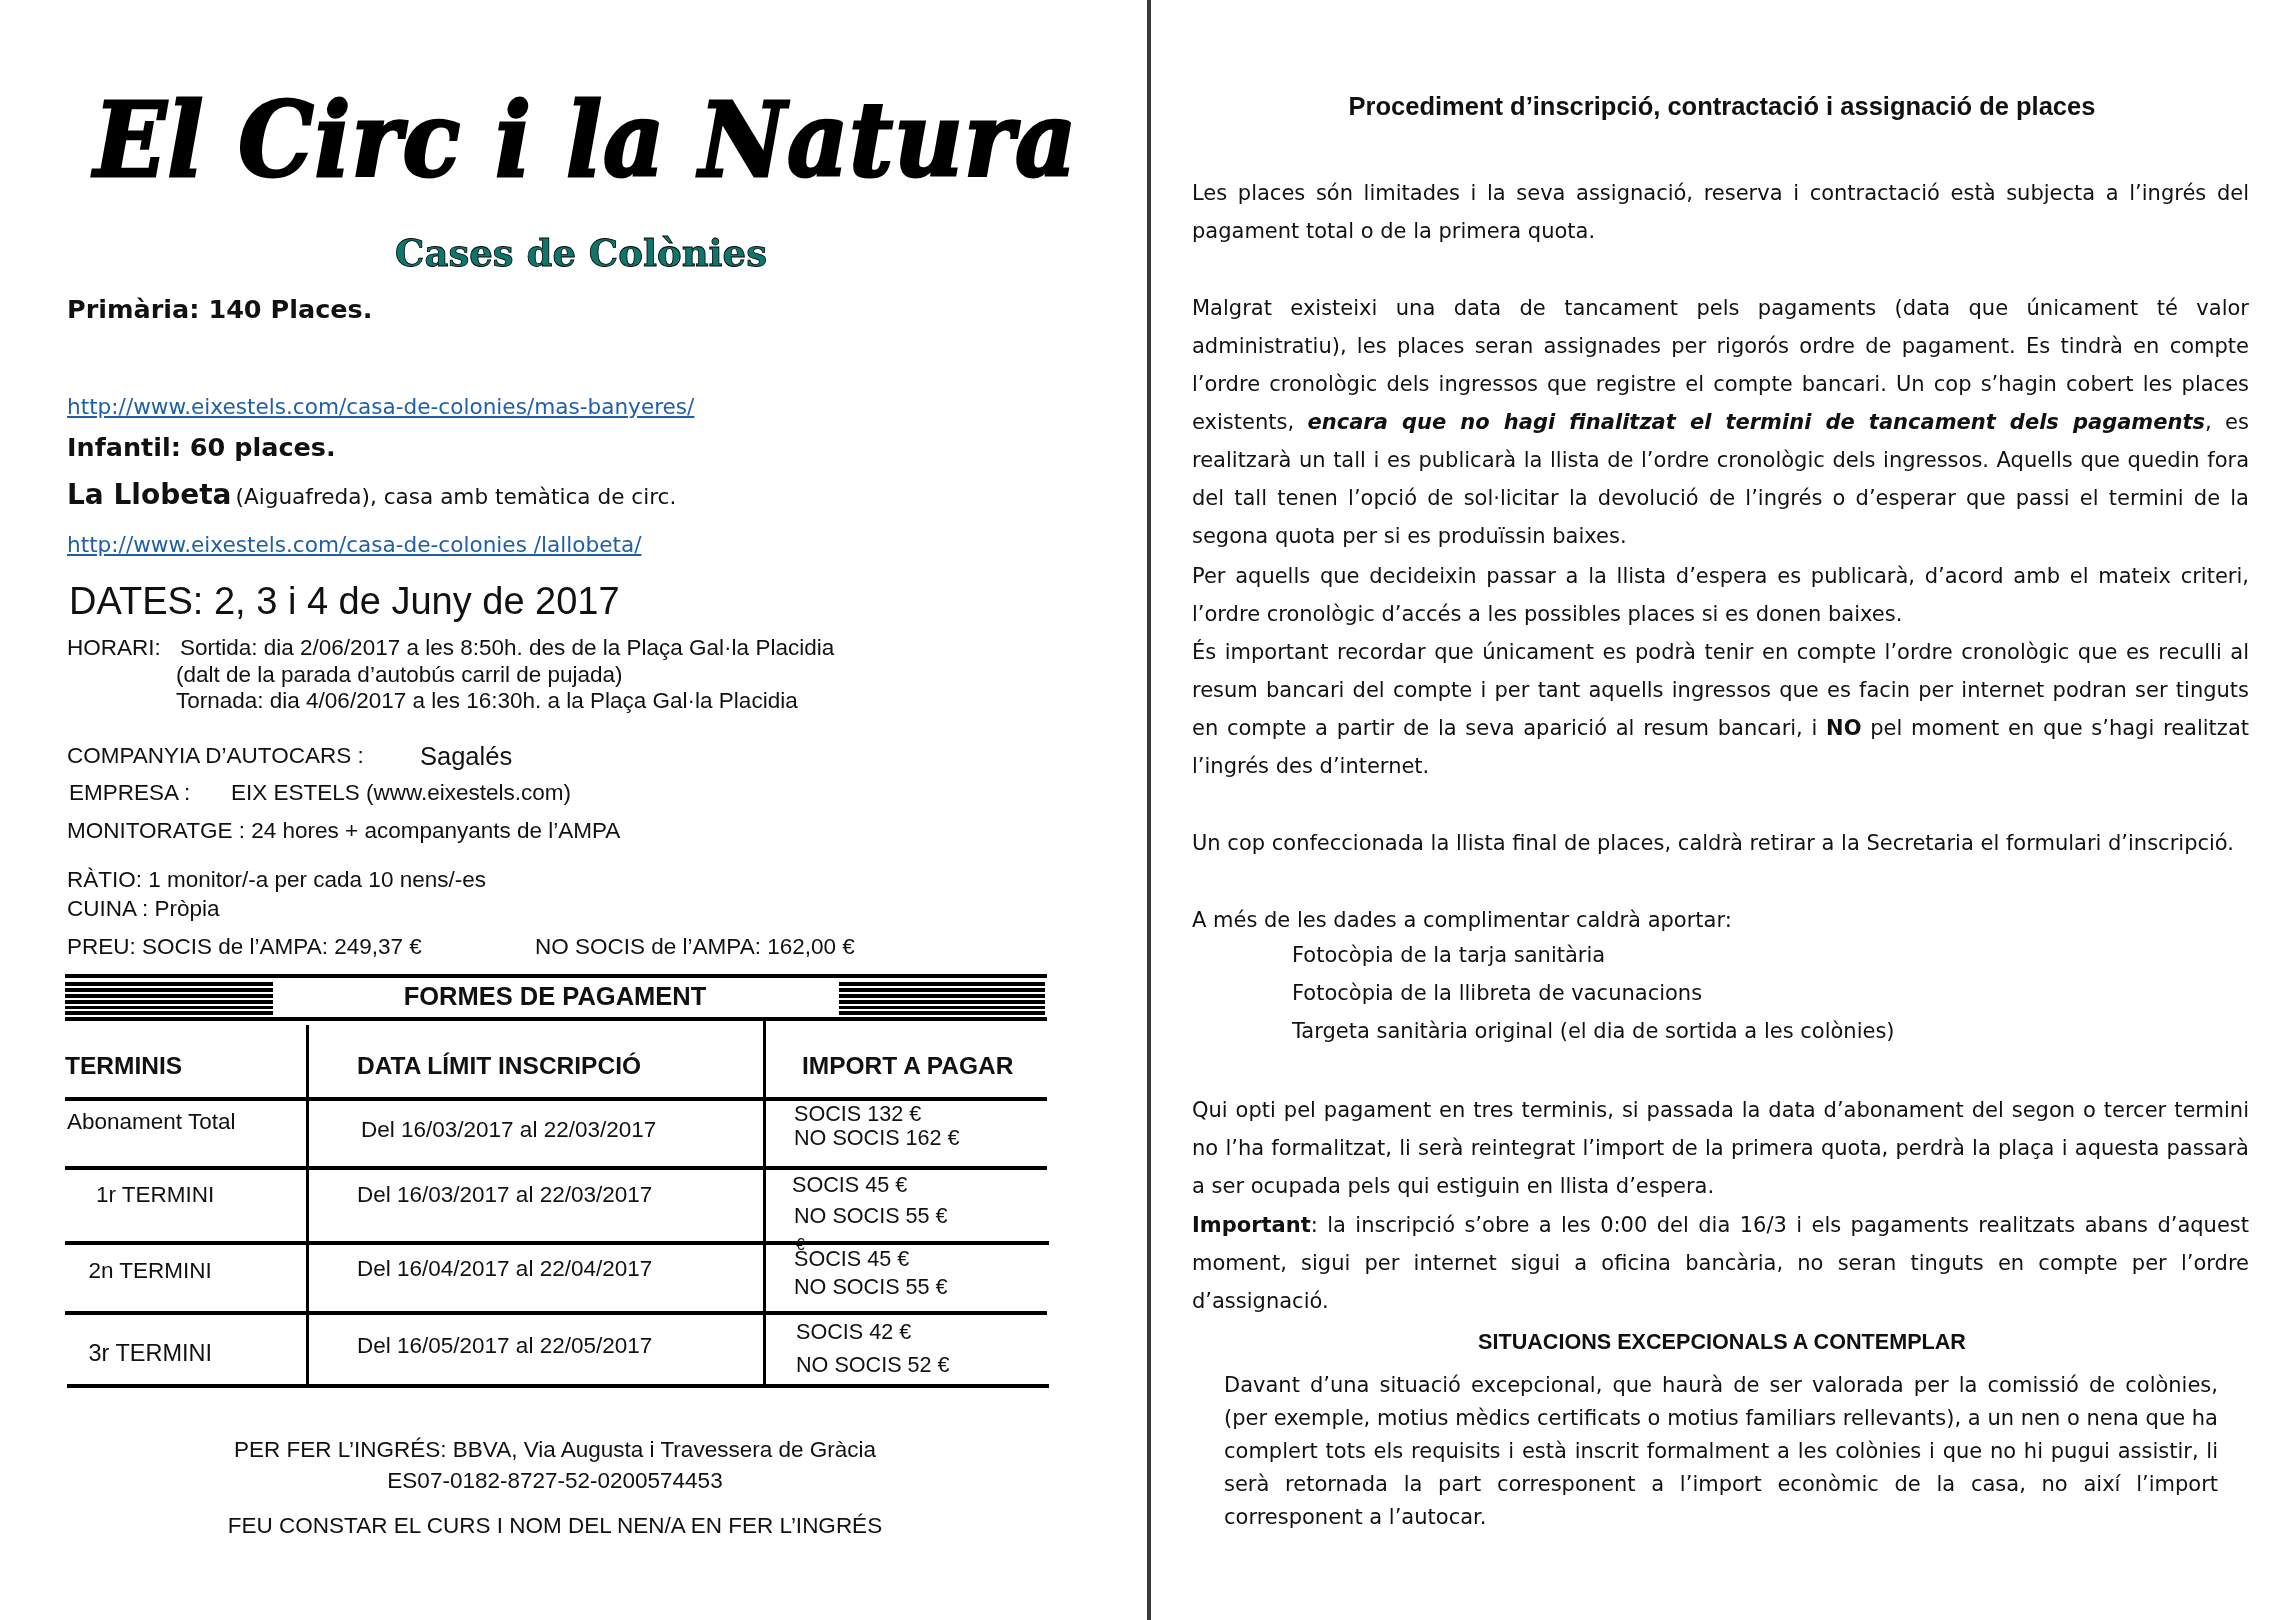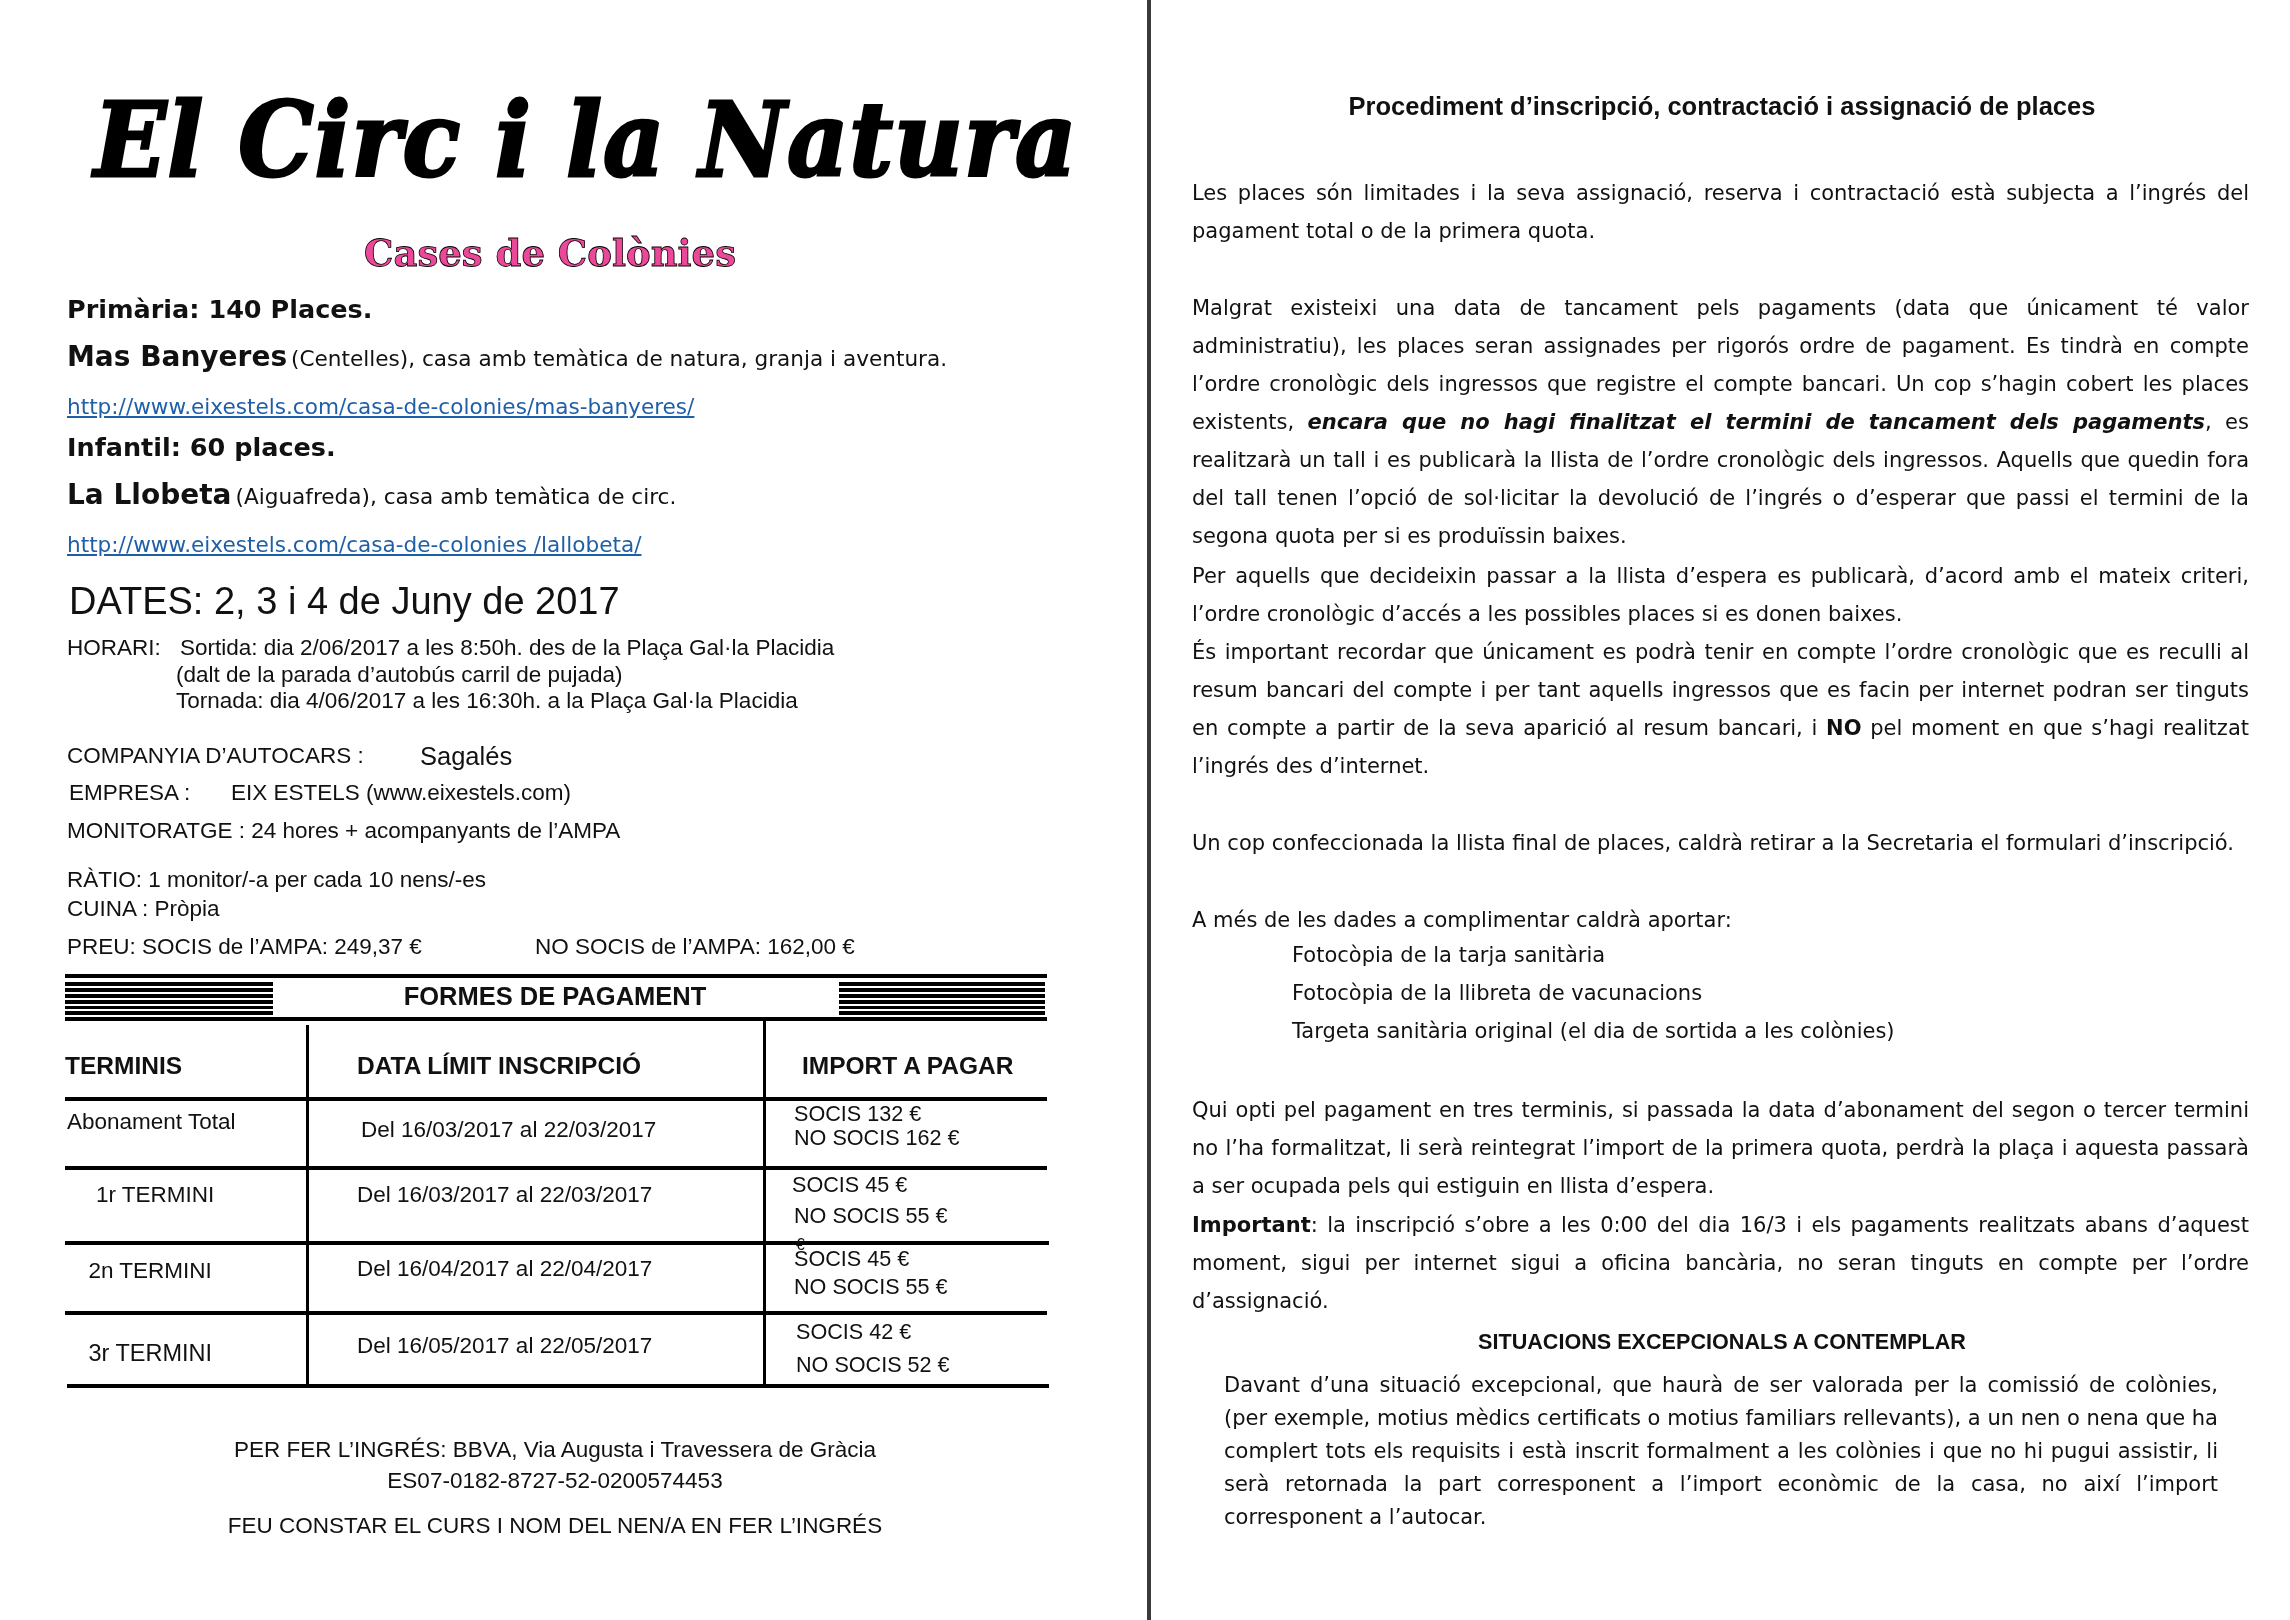--- a/index.html
+++ b/index.html
@@ -5,21 +5,21 @@
     html, body { margin: 0; padding: 0; background: #ffffff; }
     body { width: 2291px; height: 1620px; position: relative; overflow: hidden; color: #111; }
     .page { position: absolute; top: 0; height: 1620px; }
     #left { left: 0; width: 1147px; }
     #right { left: 1153px; width: 1138px; }
     .divider { position: absolute; left: 1147px; top: 0; width: 3.9px; height: 1620px; background: #3a3a3a; }
     .abs { position: absolute; white-space: nowrap; }
 
     
     .main-title { left: 94px; top: 80px; font-family: "DejaVu Serif", serif; font-style: italic; font-weight: 900; font-size: 102px; letter-spacing: 1px; color: #000; transform: scaleX(0.93); transform-origin: left top; -webkit-text-stroke: 2.9px #000; }
-    .subtitle { left: 364px; top: 231px; font-family: "DejaVu Serif", serif; font-weight: 900; font-size: 37px; color: #ec4899; -webkit-text-stroke: 0.8px #000; }
+    .subtitle { left: 395px; top: 231px; font-family: "DejaVu Serif", serif; font-weight: 900; font-size: 37px; color: #0f766e; -webkit-text-stroke: 0.8px #000; }
     .lbl-bold { font-family: "DejaVu Sans", sans-serif; font-weight: bold; font-size: 25.5px; }
     .house-name { font-family: "DejaVu Sans", sans-serif; font-weight: bold; font-size: 28px; }
     .house-desc { font-family: "DejaVu Sans", sans-serif; font-size: 21.6px; }
     .link { font-family: "DejaVu Sans", sans-serif; font-size: 21.6px; color: #1f5fa8; text-decoration: underline; cursor: pointer; }
     .arial { font-family: "Liberation Sans", sans-serif; }
     .f-dates { font-size: 38px; }
     .f-info { font-size: 22.5px; }
     .f-info-lg { font-size: 25.5px; }
 
     
@@ -44,24 +44,20 @@
   </style>
 </head>
 <body>
 
 <div id="left" class="page">
   <div class="abs main-title">El Circ i la Natura</div>
   <div class="abs subtitle">Cases de Colònies</div>
 
   <div class="abs lbl-bold" style="left:67px; top:294px;">Primària: 140  Places.</div>
 
-  <div class="abs" style="left:67px; top:340px;">
-    <span class="house-name">Mas Banyeres</span>
-    <span class="house-desc">(Centelles), casa amb temàtica de natura, granja i aventura.</span>
-  </div>
   <a class="abs link" style="left:67px; top:394px;">http://www.eixestels.com/casa-de-colonies/mas-banyeres/</a>
 
   <div class="abs lbl-bold" style="left:67px; top:432px;">Infantil: 60 places.</div>
 
   <div class="abs" style="left:67px; top:478px;">
     <span class="house-name">La Llobeta</span>
     <span class="house-desc">(Aiguafreda), casa amb temàtica de circ.</span>
   </div>
   <a class="abs link" style="left:67px; top:532px;">http://www.eixestels.com/casa-de-colonies /lallobeta/</a>
 

